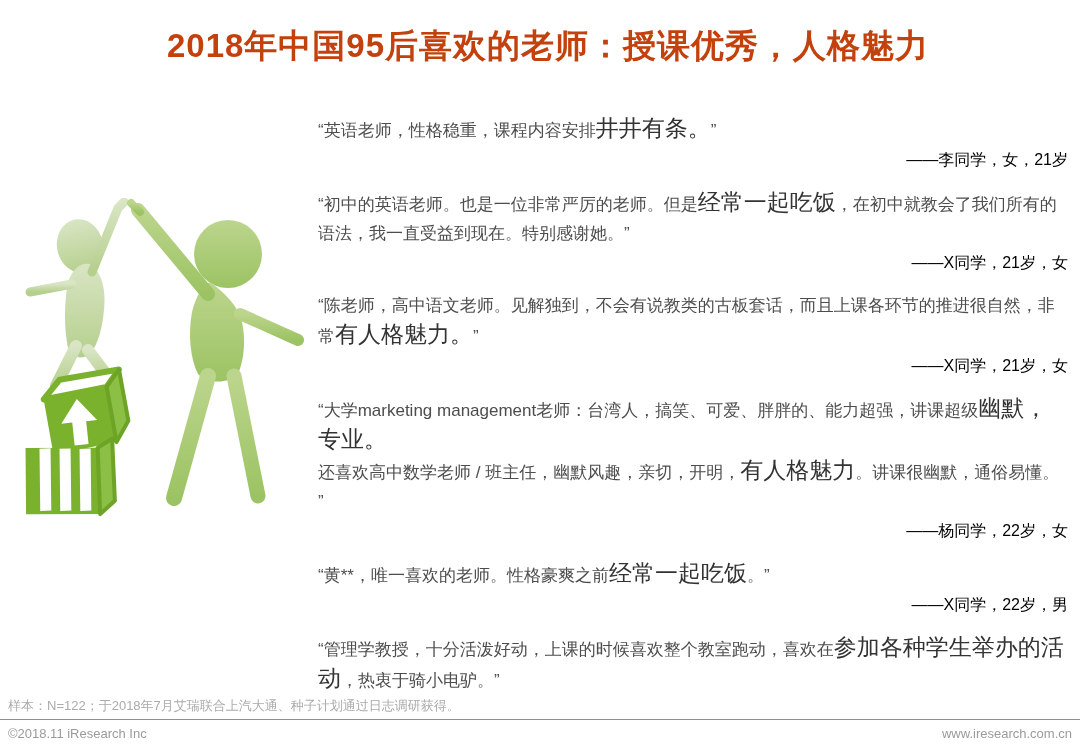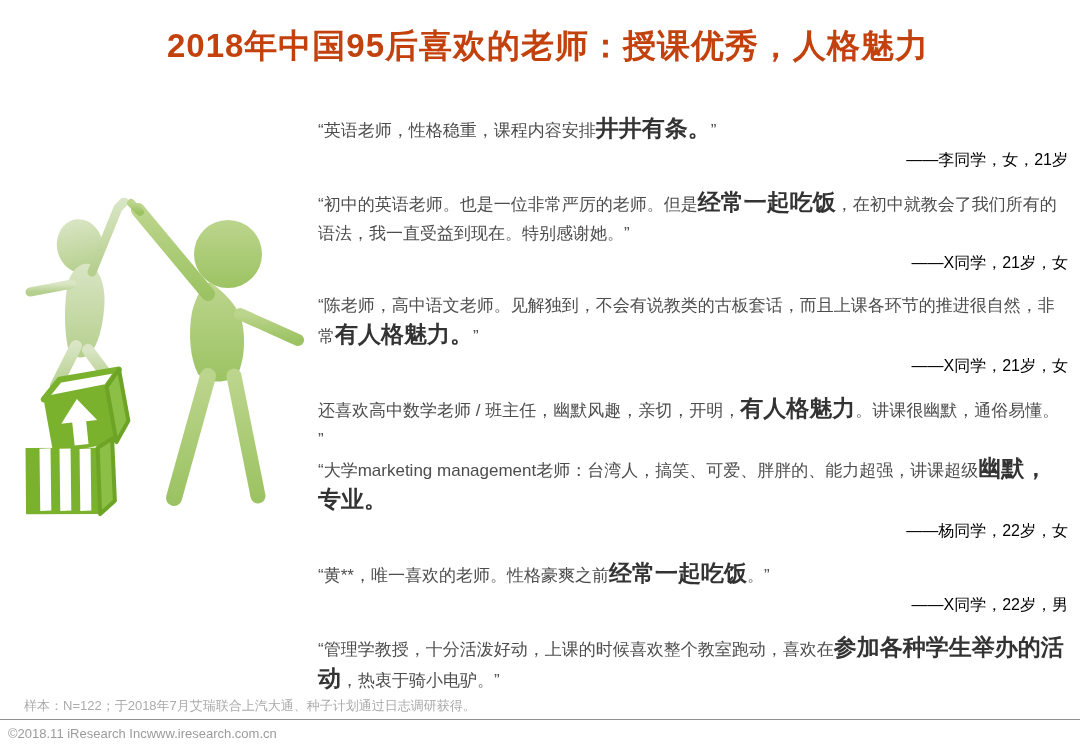--- a/index.html
+++ b/index.html
@@ -8,27 +8,27 @@
 
   .title{position:absolute;top:16px;left:0;width:100%;text-align:center;
          font-size:33px;font-weight:bold;color:#c2410c;margin:8px;letter-spacing:1px;}
 
   .illustration{position:absolute;left:12px;top:198px;width:300px;height:322px;}
 
   .quotes{position:absolute;left:318px;top:114px;width:750px;}
   .quote{margin:0 0 18px 0;}
   .qtext{margin:0;font-size:17px;line-height:29px;color:#4d4d4d;}
   .seg{color:#4d4d4d;}
-  .seg.em{font-size:23px;font-weight:bold;color:#333333;}
+  .seg.em{font-size:23px;font-weight:normal;color:#333333;}
   .attribution{text-align:right;font-size:16px;color:#000000;margin-top:4px;line-height:21px;}
 
-  .footer-note{position:absolute;left:8px;top:697px;font-size:13px;color:#ababab;margin-left:16px;}
+  .footer-note{position:absolute;left:8px;top:697px;font-size:13px;color:#ababab;}
   .footer-rule{position:absolute;left:0;top:719px;width:1080px;height:0;border-top:1px solid #8f8f8f;}
   .footer-bar{position:absolute;left:8px;top:726px;width:1064px;display:flex;
-              font-size:13px;color:#9b9b9b;}
+              justify-content:space-between;font-size:13px;color:#9b9b9b;}
 </style>
 </head>
 <body>
 
 <div class="page">
 
   <h1 class="title">2018年中国95后喜欢的老师：授课优秀，人格魅力</h1>
 
   <div class="illustration">
     <svg width="300" height="322" viewBox="0 0 300 322" xmlns="http://www.w3.org/2000/svg">
@@ -91,22 +91,22 @@
       </div>
       <div class="quote">
         <p class="qtext"><span class="seg">“初中的英语老师。也是一位非常严厉的老师。但是</span><span class="seg em">经常一起吃饭</span><span class="seg">，在初中就教会了我们所有的语法，我一直受益到现在。特别感谢她。”</span></p>
         <div class="attribution">——X同学，21岁，女</div>
       </div>
       <div class="quote">
         <p class="qtext"><span class="seg">“陈老师，高中语文老师。见解独到，不会有说教类的古板套话，而且上课各环节的推进很自然，非常</span><span class="seg em">有人格魅力。</span><span class="seg">”</span></p>
         <div class="attribution">——X同学，21岁，女</div>
       </div>
       <div class="quote">
+        <p class="qtext"><span class="seg">“大学marketing management老师：台湾人，搞笑、可爱、胖胖的、能力超强，讲课超级</span><span class="seg em">幽默，专业。</span></p>
         <p class="qtext"><span class="seg">还喜欢高中数学老师 / 班主任，幽默风趣，亲切，开明，</span><span class="seg em">有人格魅力</span><span class="seg">。讲课很幽默，通俗易懂。 ”</span></p>
-        <p class="qtext"><span class="seg">“大学marketing management老师：台湾人，搞笑、可爱、胖胖的、能力超强，讲课超级</span><span class="seg em">幽默，专业。</span></p>
         <div class="attribution">——杨同学，22岁，女</div>
       </div>
       <div class="quote">
         <p class="qtext"><span class="seg">“黄**，唯一喜欢的老师。性格豪爽之前</span><span class="seg em">经常一起吃饭</span><span class="seg">。”</span></p>
         <div class="attribution">——X同学，22岁，男</div>
       </div>
       <div class="quote">
         <p class="qtext"><span class="seg">“管理学教授，十分活泼好动，上课的时候喜欢整个教室跑动，喜欢在</span><span class="seg em">参加各种学生举办的活动</span><span class="seg">，热衷于骑小电驴。”</span></p>
       </div>
     </div>

